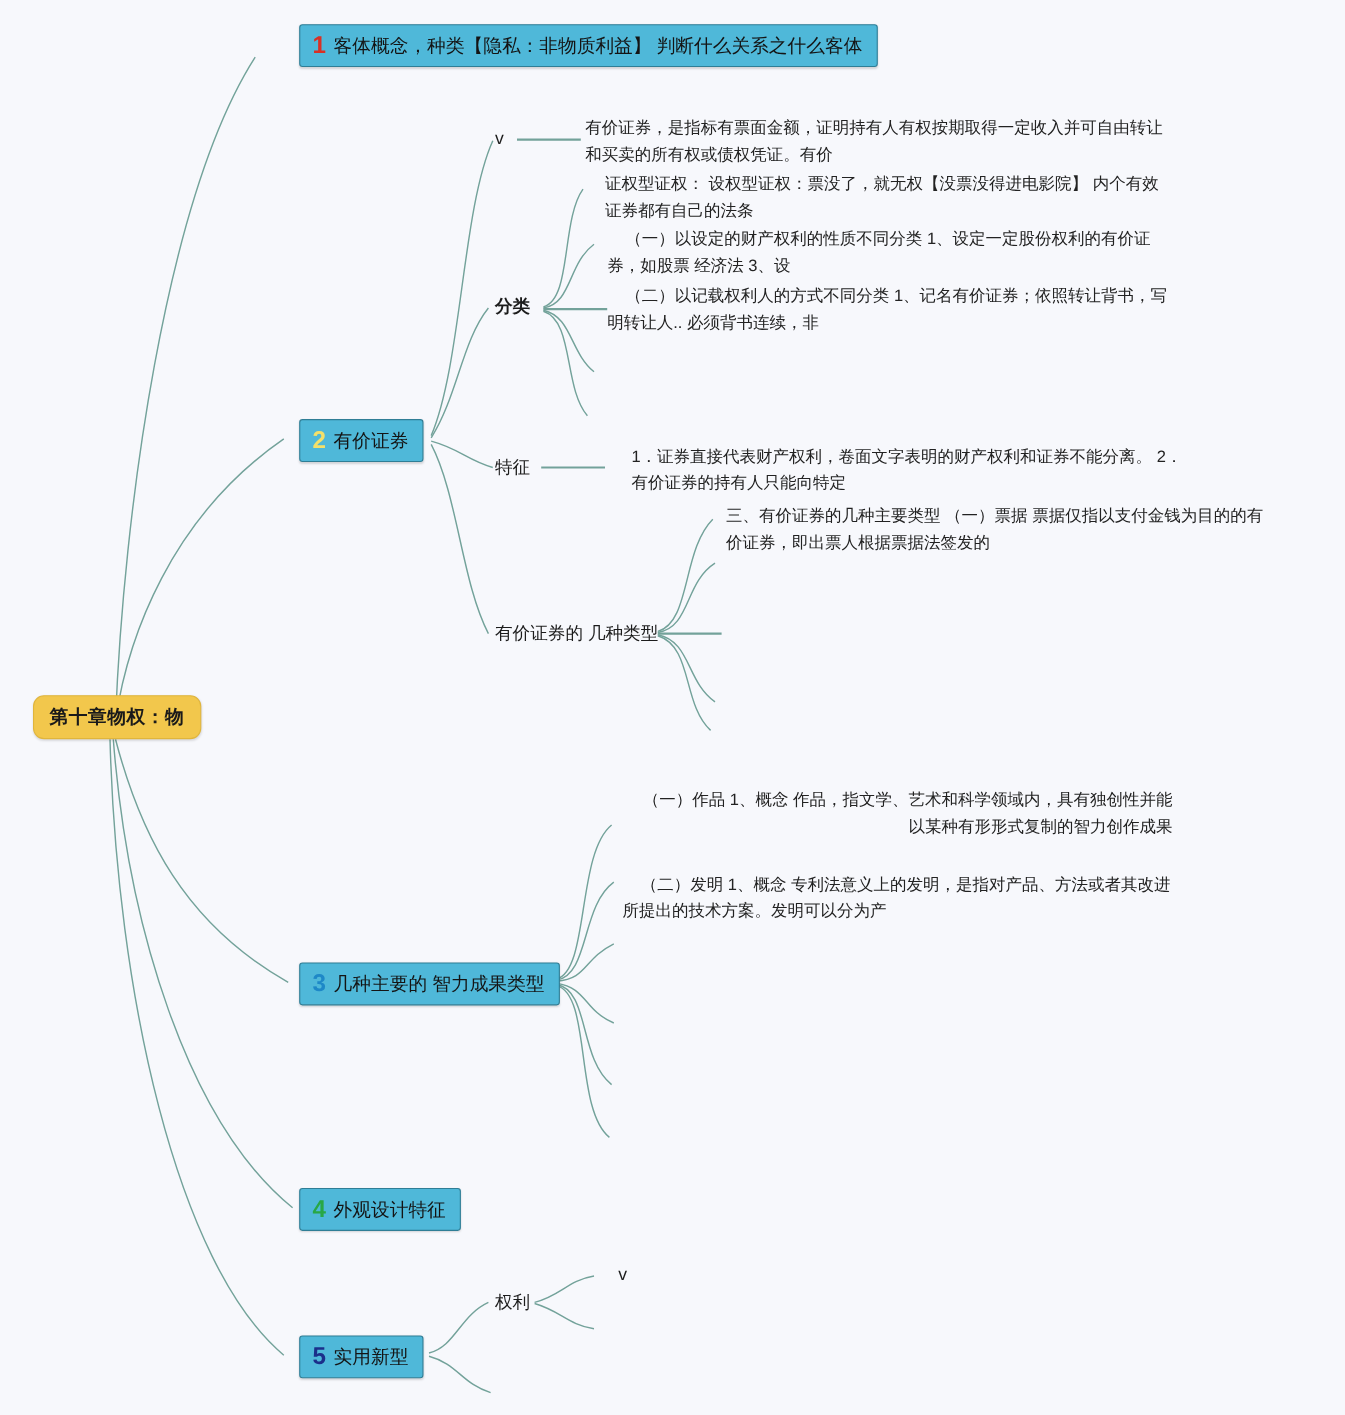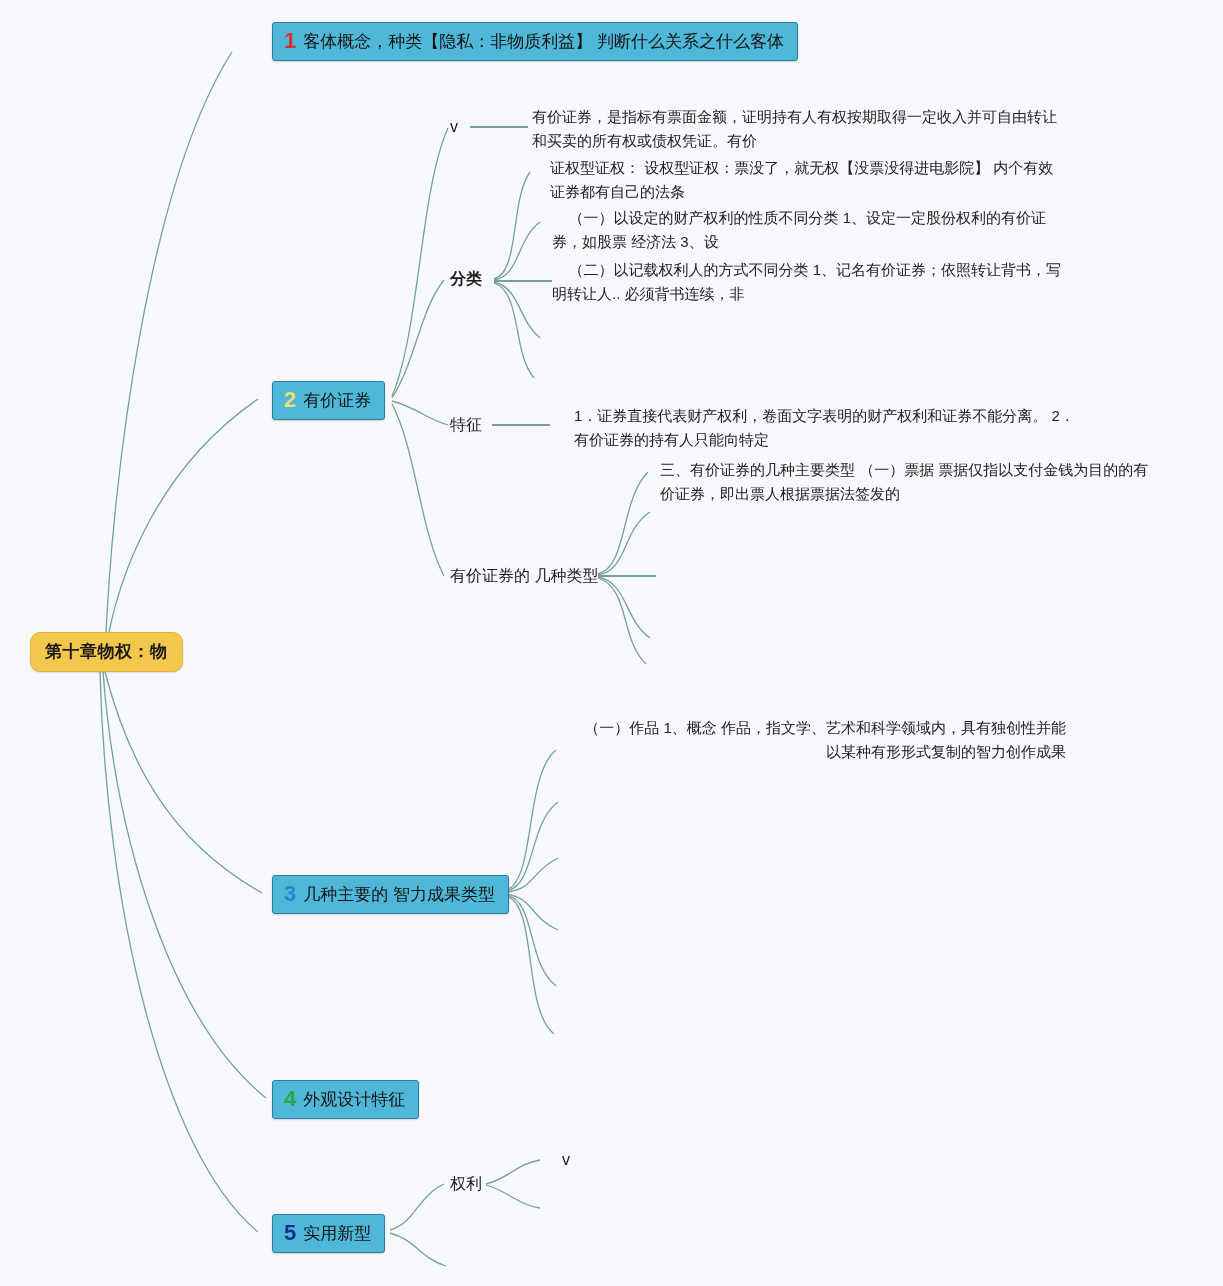--- a/index.html
+++ b/index.html
@@ -201,15 +201,16 @@
   <div class="leaf" style="left:552px; top:206px; width:512px;">（一）以设定的财产权利的性质不同分类 1、设定一定股份权利的有价证券，如股票 经济法 3、设</div>
 
   <div class="leaf" style="left:552px; top:258px; width:512px;">（二）以记载权利人的方式不同分类 1、记名有价证券；依照转让背书，写明转让人.. 必须背书连续，非</div>
 
   <div class="leaf noindent" style="left:554px; top:404px; width:510px;margin-left:20px;">1．证券直接代表财产权利，卷面文字表明的财产权利和证券不能分离。 2．有价证券的持有人只能向特定</div>
 
   <div class="leaf noindent" style="left:660px; top:458px; width:498px;">三、有价证券的几种主要类型 （一）票据 票据仅指以支付金钱为目的的有价证券，即出票人根据票据法签发的</div>
 
   <div class="leaf" style="left:566px; top:716px; width:500px;text-align:right;">（一）作品 1、概念 作品，指文学、艺术和科学领域内，具有独创性并能以某种有形形式复制的智力创作成果</div>
 
+  <div class="leaf" style="left:566px; top:793px; width:500px;">（二）发明 1、概念 专利法意义上的发明，是指对产品、方法或者其改进所提出的技术方案。发明可以分为产</div>
 
 
 </div>
 
 </body></html>

